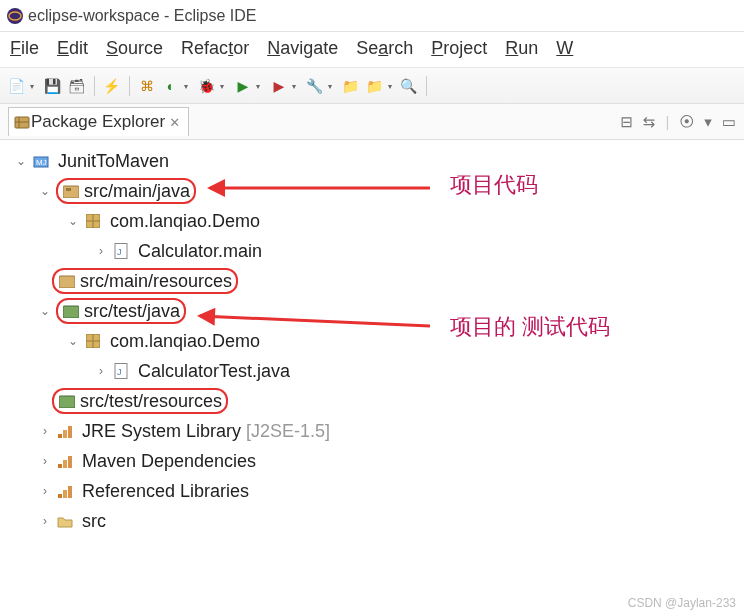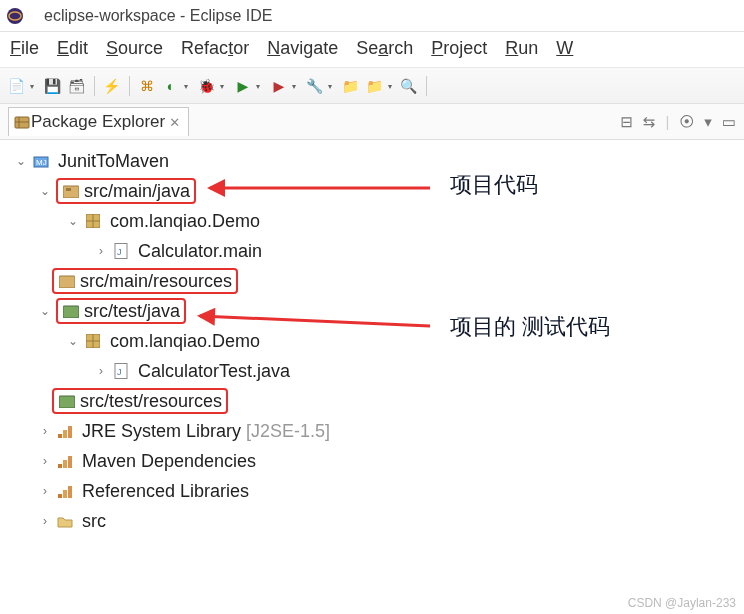--- a/index.html
+++ b/index.html
@@ -10,21 +10,21 @@
       width: 744px;
       height: 614px;
       position: relative;
       overflow: hidden;
       color: #333;
     }
     .titlebar {
       display: flex;
       align-items: center;
       padding: 4px 6px;
-      gap: 20px;
+      gap: 4px;
       border-bottom: 1px solid #e2e2e2;
       height: 32px;
     }
     .eclipse-icon {
       width: 18px; height: 18px;
       display: inline-block;
     }
     .title-text { font-size: 16px; color: #444; }
     .menubar {
       display: flex;
@@ -107,29 +107,29 @@
       color: #777;
       font-size: 12px;
       cursor: default;
     }
     .ind { display:inline-block; }
     .ti { width: 18px; height: 18px; display: inline-flex; align-items: center; justify-content: center; margin-right: 4px; font-size: 14px; }
     .label { font-size: 18px; color: #222; }
     .label .gray { color: #999; }
     .box-red {
       border: 2.5px solid #e73030;
-      border-radius: 4px;
+      border-radius: 12px;
       padding: 8px 4px;
       display: inline-flex;
       align-items: center;
       height: 26px;
     }
     .annot {
       position: absolute;
-      color: #0f172a;
+      color: #be185d;
       font-size: 22px;
       font-family: "Microsoft YaHei", sans-serif;
     }
     .watermark {
       position: absolute;
       right: 8px;
       bottom: 4px;
       font-size: 12px;
       color: #bbb;
     }

